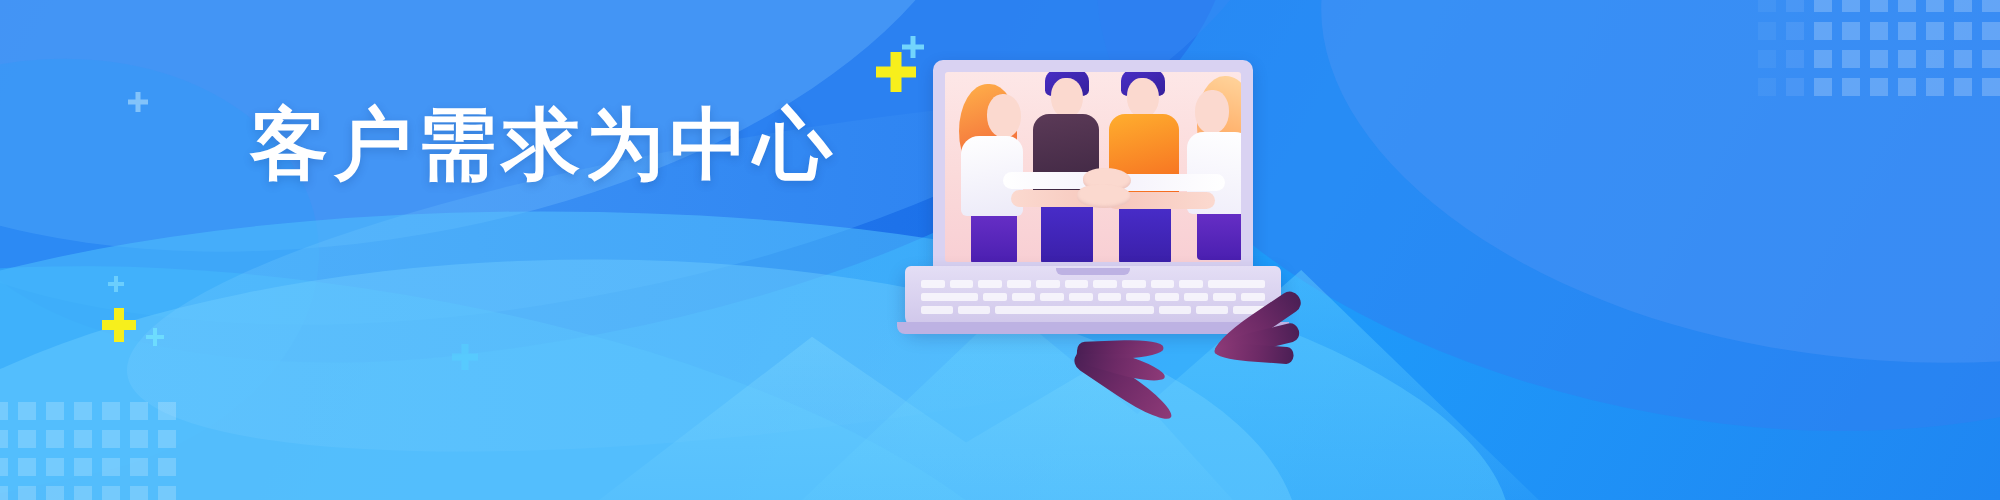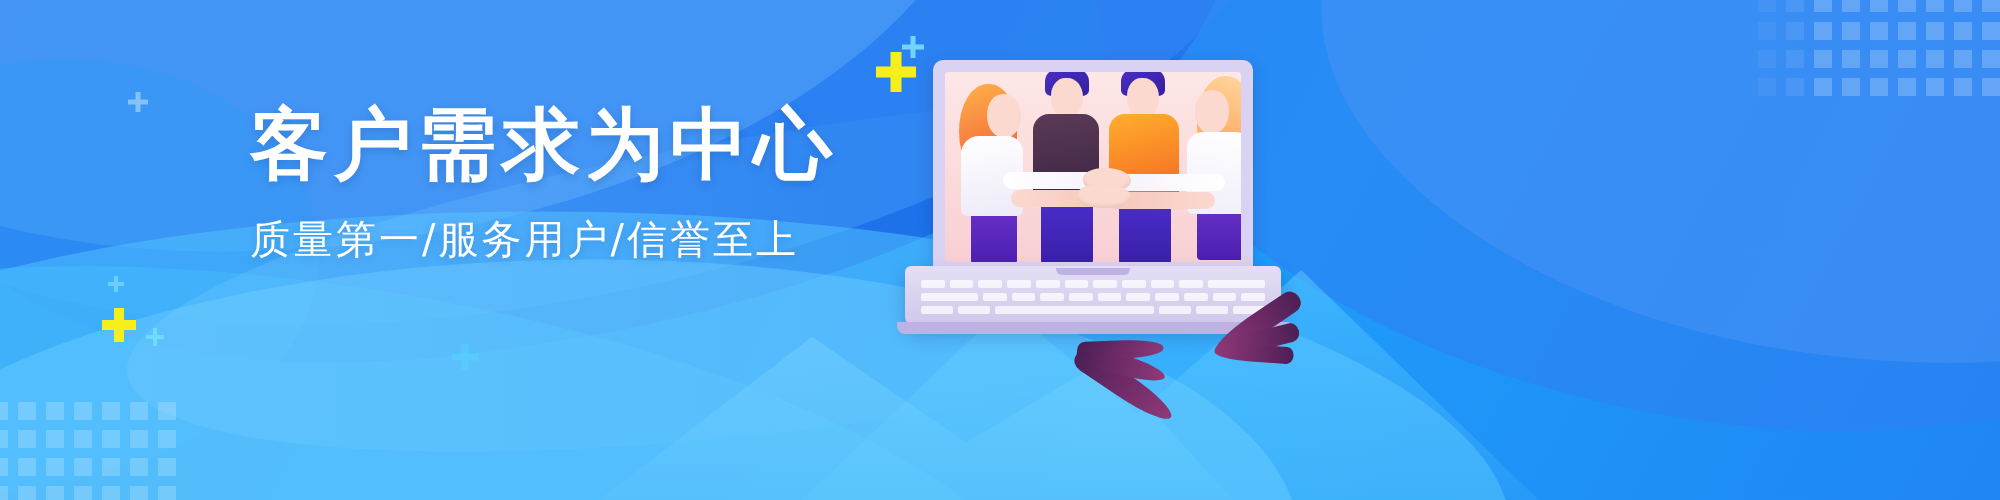--- a/index.html
+++ b/index.html
@@ -379,21 +379,20 @@
   <i class="plus" id="plus-yellow-top"></i>
   <i class="plus" id="plus-cyan-top"></i>
   <i class="plus" id="plus-yellow-bl"></i>
   <i class="plus" id="plus-cyan-bl"></i>
   <i class="plus" id="plus-cyan-mid"></i>
   <i class="plus" id="plus-cyan-low"></i>
   <i class="plus" id="plus-cyan-white"></i>
 
   <div id="text-block">
     <div id="headline">客户需求为中心</div>
-    <div id="subtitle">质量第一/服务用户/信誉至上</div>
   </div>
 
   <div id="laptop">
 
     <div id="leaves">
       <i class="leaf" id="leaf-1"></i>
       <i class="leaf" id="leaf-2"></i>
       <i class="leaf" id="leaf-3"></i>
     </div>
 

